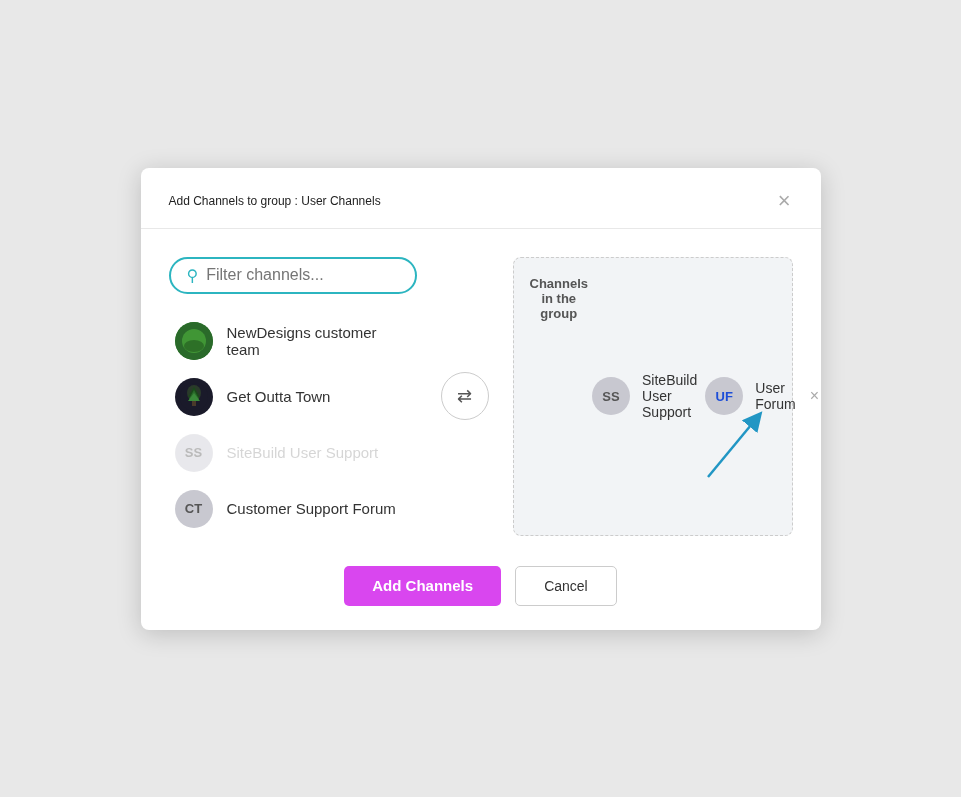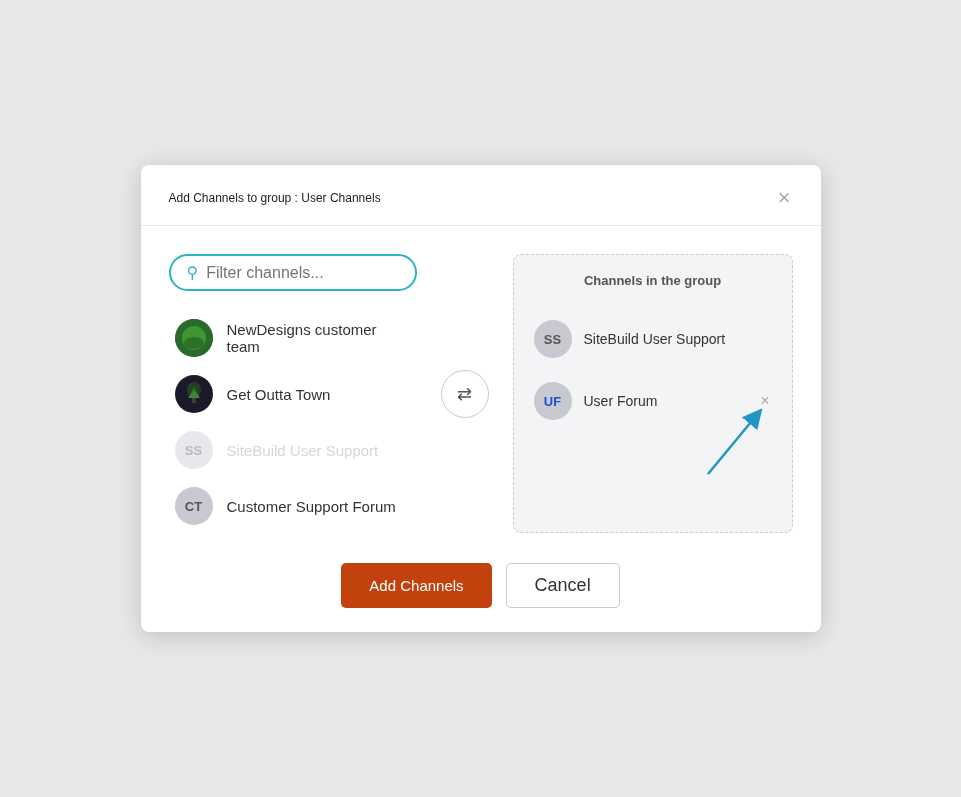--- a/index.html
+++ b/index.html
@@ -144,22 +144,22 @@
       top: 50%;
       transform: translateY(-50%);
     }
     .right-panel {
       width: 280px;
       background: #f2f4f6;
       border-radius: 8px;
       border: 1.5px dashed #ccc;
       padding: 18px 16px;
       display: flex;
-      flex-direction: column;
-      gap: 8px;
+      flex-direction: row;
+      gap: 0;
       position: relative;
     }
     .right-panel-title {
       font-size: 13px;
       font-weight: 600;
       color: #555;
       text-align: center;
       margin-bottom: 16px;
     }
     .group-channel-item {
@@ -187,37 +187,37 @@
       background: #c8c8d0;
       color: #1d4ed8;
     }
     .modal-footer {
       padding: 10px 28px 24px 28px;
       display: flex;
       justify-content: center;
       gap: 14px;
     }
     .btn-add {
-      background: #c2410c;
+      background: #d946ef;
       color: #fff;
       border: none;
       border-radius: 5px;
       padding: 11px 28px;
       font-size: 15px;
-      font-weight: 400;
+      font-weight: 700;
       cursor: pointer;
       text-align: right;
     }
     .btn-cancel {
       background: #fff;
       color: #333;
       border: 1.5px solid #ccc;
       border-radius: 5px;
       padding: 11px 28px;
-      font-size: 18px;
+      font-size: 14px;
       font-weight: 400;
       cursor: pointer;
     }
 
     
     .tree-avatar {
       background: #1a1a2a;
       display: flex;
       align-items: center;
       justify-content: center;

